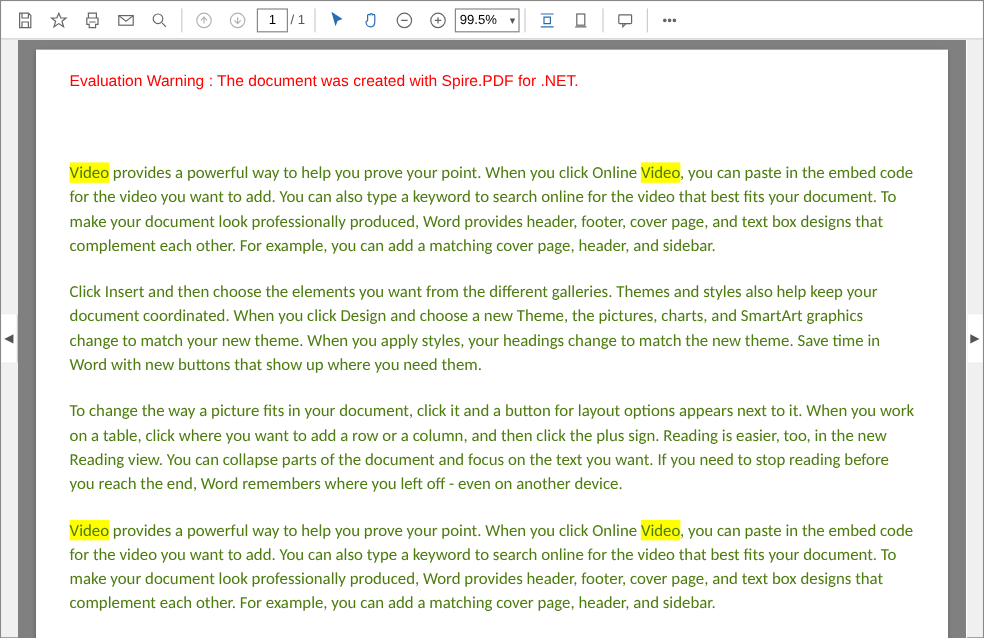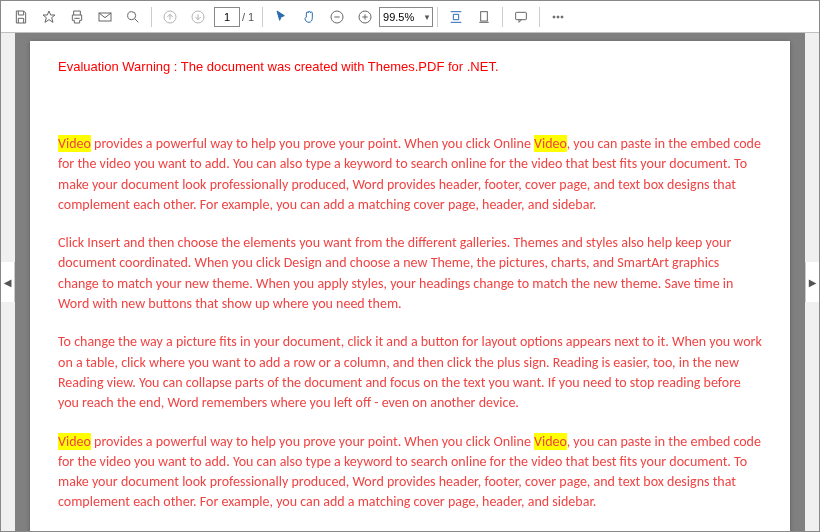--- a/index.html
+++ b/index.html
@@ -12,21 +12,21 @@
   .sep{width:1px;height:20px;background:#ccc;margin:0 4px;}
   .page-input{width:26px;height:20px;text-align:center;font-size:11px;border:1px solid #888;margin:0 2px;}
   .page-total{font-size:11px;color:#555;margin-right:4px;}
   .zoom-box{width:54px;height:20px;font-size:11px;border:1px solid #888;text-align:right;padding:0 18px 0 2px;position:relative;}
   .zoom-wrap{position:relative;display:flex;align-items:center;}
   .zoom-wrap::after{content:"▾";position:absolute;right:4px;font-size:9px;color:#555;pointer-events:none;}
   .viewer{position:relative;height:498px;background:#f0f0f0;}
   .scroll-area{position:absolute;left:14px;right:14px;top:0;bottom:0;overflow-y:scroll;background:#808080;padding:8px 0 20px 0;}
   .page{background:#fff;width:760px;margin:0 auto 12px;min-height:720px;box-shadow:0 1px 4px rgba(0,0,0,.3);padding:18px 28px 30px 28px;}
   .warn{color:#ff0000;font-size:13px;margin-bottom:60px;}
-  .para{font-size:14px;color:#ef4444;line-height:1.45;margin-bottom:18px;font-family:Calibri,"Segoe UI",Arial,sans-serif;}
+  .para{font-size:14px;color:#4d7c0f;line-height:1.45;margin-bottom:18px;font-family:Calibri,"Segoe UI",Arial,sans-serif;}
   .hl{background:#ffff00;}
   .nav-arrow{position:absolute;top:50%;transform:translateY(-50%);width:14px;height:40px;display:flex;align-items:center;justify-content:center;background:#fff;color:#555;font-size:10px;}
   .nav-left{left:0;border-right:1px solid #ccc;}
   .nav-right{right:0;border-left:1px solid #ccc;}
   
   .scroll-area::-webkit-scrollbar{width:16px;}
   .scroll-area::-webkit-scrollbar-track{background:#f0f0f0;}
   .scroll-area::-webkit-scrollbar-thumb{background:#c2c2c2;border:1px solid #a8a8a8;}
   .scroll-area::-webkit-scrollbar-button{background:#f0f0f0;height:16px;border:1px solid #d0d0d0;}
 </style>
@@ -129,21 +129,21 @@
         <circle cx="18" cy="12" r="1.5" fill="#666"></circle>
       </svg>
     </div>
 </div>
 
 <div class="viewer">
   <div class="nav-arrow nav-left">◀</div>
   <div class="nav-arrow nav-right">▶</div>
   <div class="scroll-area">
     <div class="page">
-      <div class="warn">Evaluation Warning : The document was created with Themes.PDF for .NET.</div>
+      <div class="warn">Evaluation Warning : The document was created with Spire.PDF for .NET.</div>
 
       <p class="para">
         <span class="hl">Video</span><span> provides a powerful way to help you prove your point. When you click Online </span><span class="hl">Video</span><span>, you can paste in the embed code for the video you want to add. You can also type a keyword to search online for the video that best fits your document. To make your document look professionally produced, Word provides header, footer, cover page, and text box designs that complement each other. For example, you can add a matching cover page, header, and sidebar.</span>
       </p>
 
       <p class="para">Click Insert and then choose the elements you want from the different galleries. Themes and styles also help keep your document coordinated. When you click Design and choose a new Theme, the pictures, charts, and SmartArt graphics change to match your new theme. When you apply styles, your headings change to match the new theme. Save time in Word with new buttons that show up where you need them.</p>
 
       <p class="para">To change the way a picture fits in your document, click it and a button for layout options appears next to it. When you work on a table, click where you want to add a row or a column, and then click the plus sign. Reading is easier, too, in the new Reading view. You can collapse parts of the document and focus on the text you want. If you need to stop reading before you reach the end, Word remembers where you left off - even on another device.</p>
 
       <p class="para">

